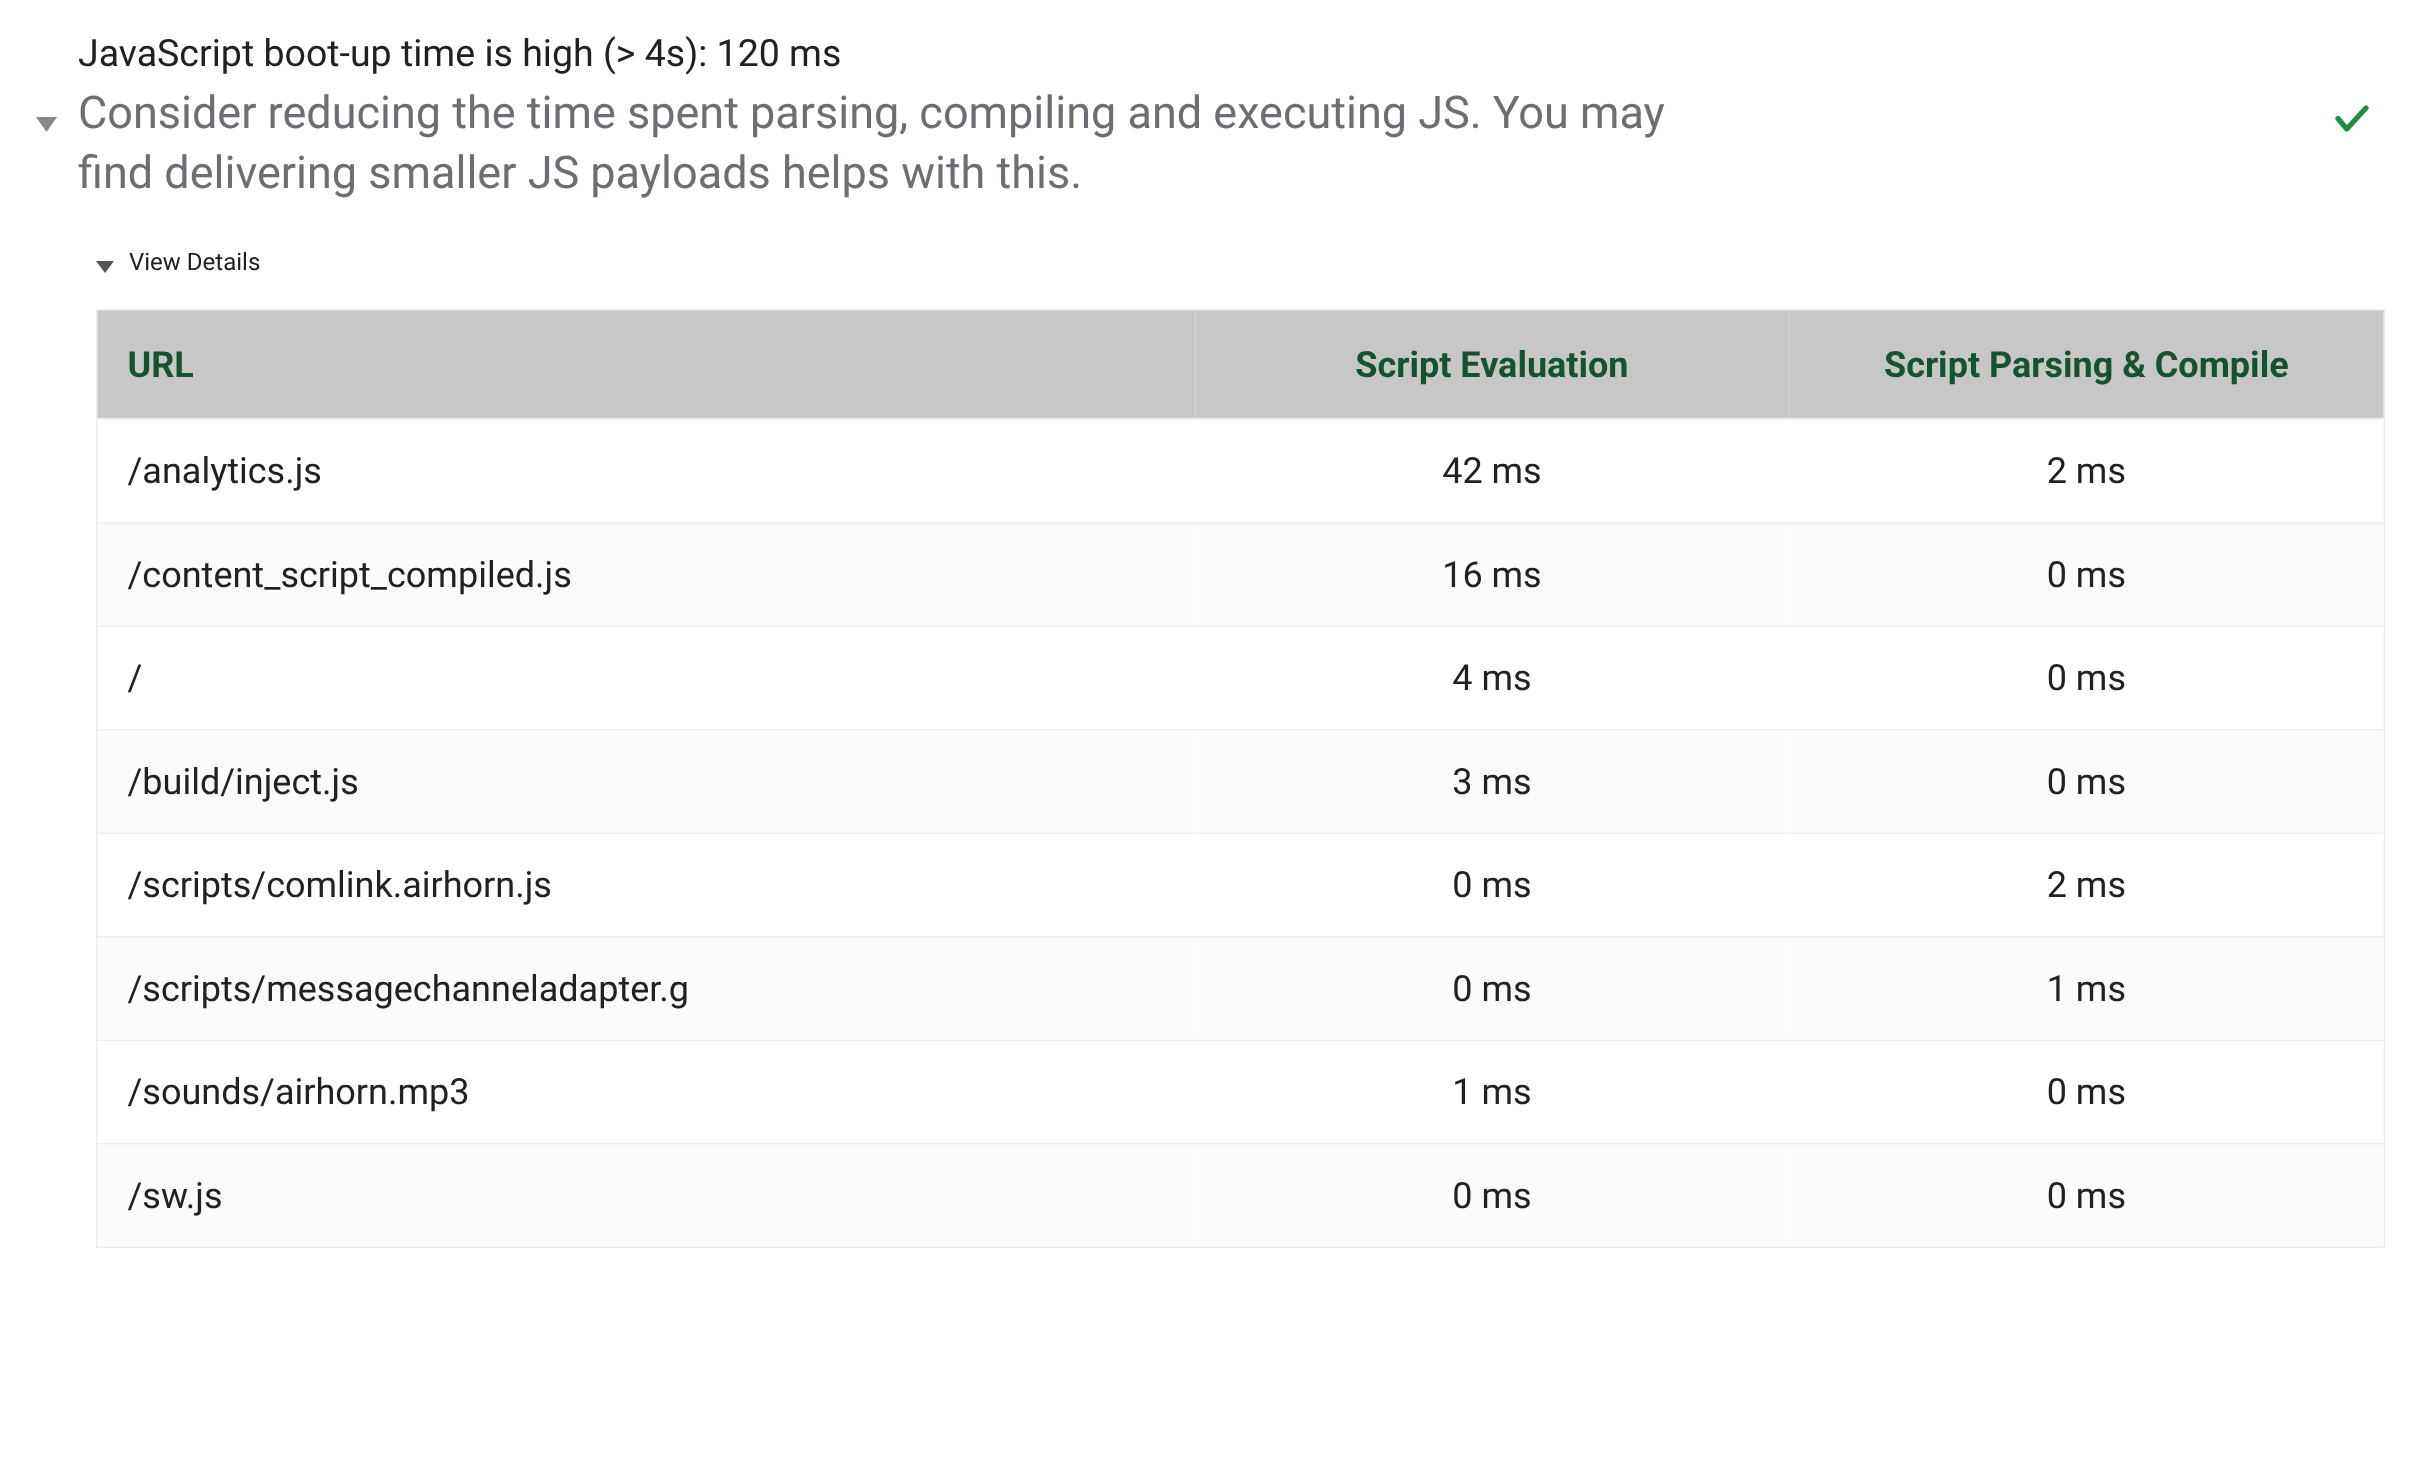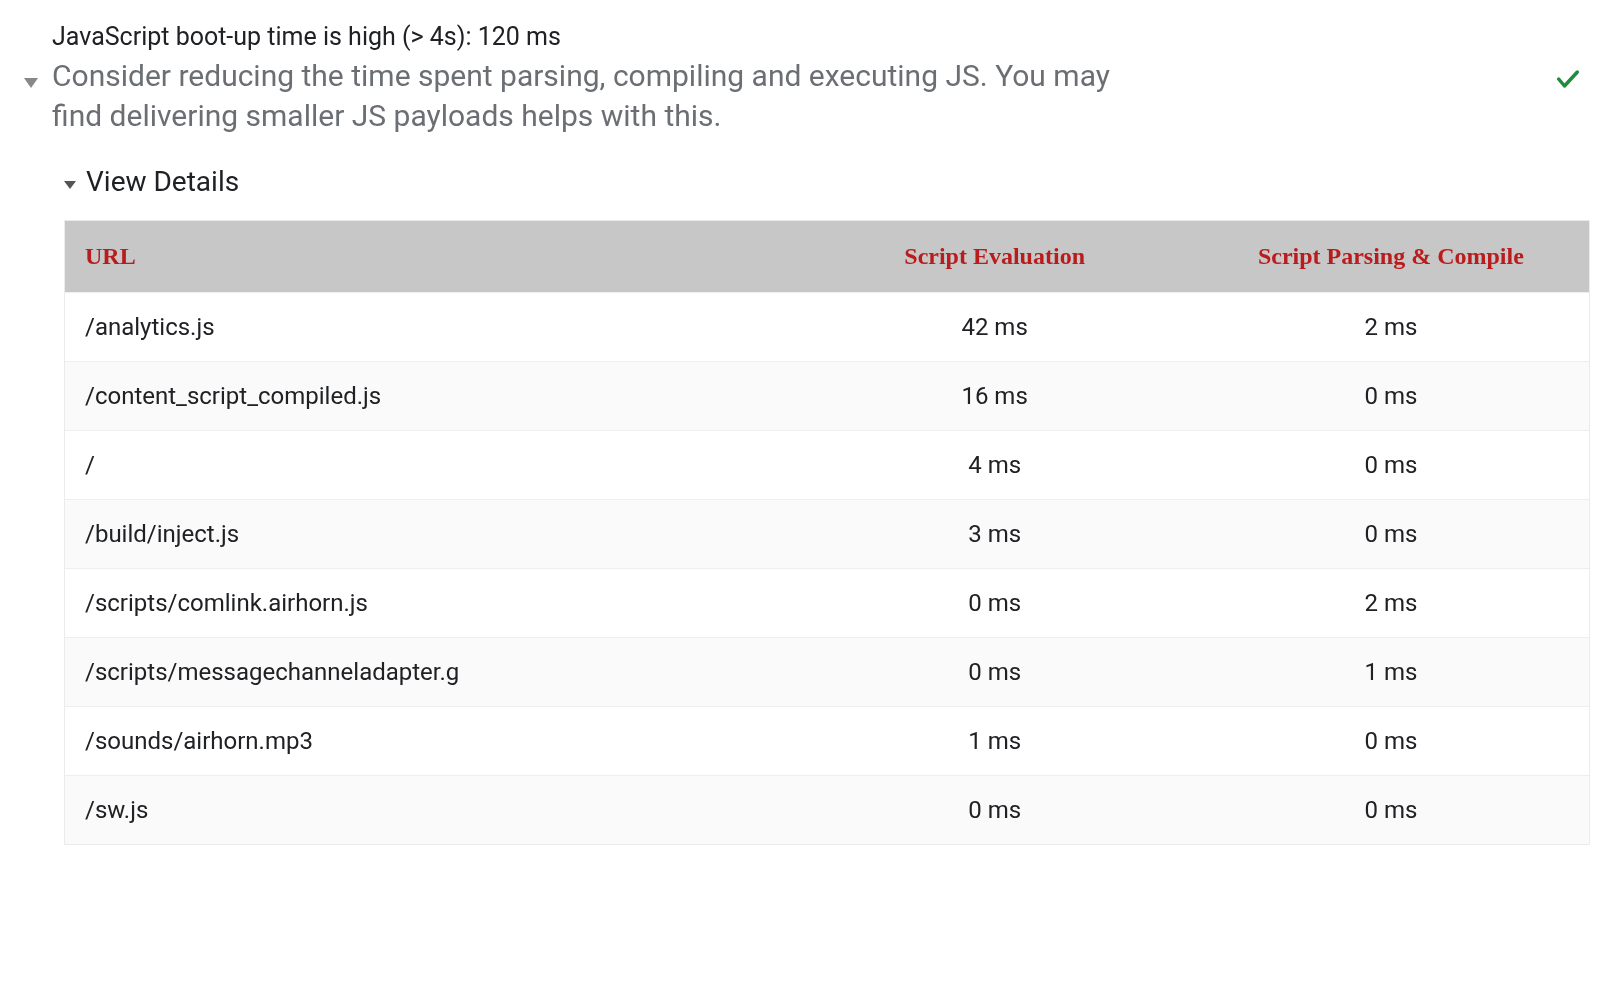--- a/index.html
+++ b/index.html
@@ -55,41 +55,40 @@
   }
   .status-icon svg { width: 28px; height: 28px; }
   .details-toggle {
     display: flex;
     align-items: center;
     margin-top: 28px;
     margin-left: 40px;
     cursor: pointer;
   }
   .details-label {
-    font-size: 28px;
+    font-size: 16px;
     font-weight: 400;
     color: #202124;
   }
   .table-wrap {
     margin-top: 22px;
     margin-left: 40px;
     border: 1px solid #ebebeb;
   }
   table {
     width: 100%;
     border-collapse: collapse;
     font-size: 24px;
   }
   thead th {
     background: #c7c7c7;
-    color: #b91c1c;
+    color: #14532d;
     font-weight: 700;
     padding: 22px 20px;
     text-align: left;
-    font-family: Liberation Serif, serif;
   }
   thead th.num { text-align: center; }
   tbody td {
     padding: 20px 20px;
     border-top: 1px solid #eee;
     color: #202124;
     font-weight: 400;
   }
   tbody td.num { text-align: center; }
   tbody tr:nth-child(even) td { background: #fafafa; }

